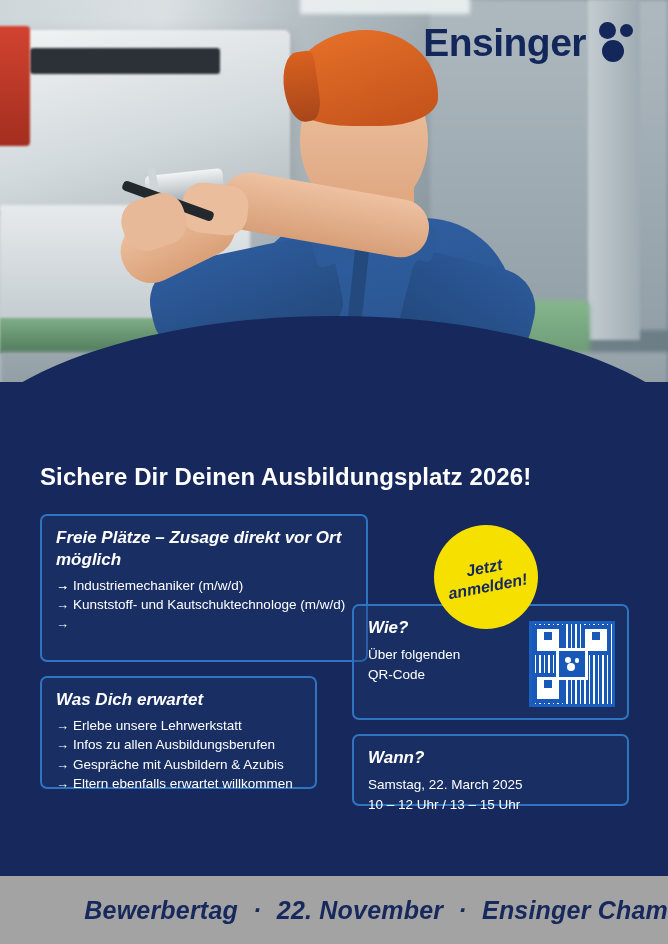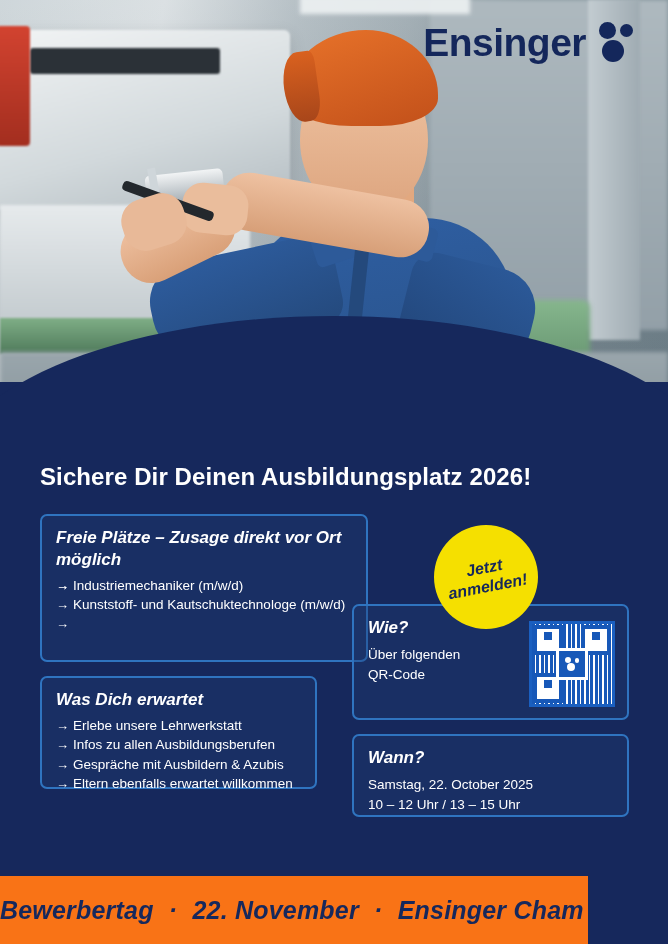--- a/index.html
+++ b/index.html
@@ -263,21 +263,21 @@
   .box li .arrow {
     position: absolute;
     left: 0; top: 0;
     color: #ffffff;
     font-size: 13px;
   }
 
   #box-places { left: 40px; top: 514px; width: 328px; height: 148px; padding: 11px 12px 0 14px; }
   #box-expect { left: 40px; top: 676px; width: 277px; height: 113px; padding: 11px 12px 0 14px; }
   #box-how    { left: 352px; top: 604px; width: 277px; height: 116px; padding: 11px 14px 0 14px; }
-  #box-when   { left: 352px; top: 734px; width: 277px; height: 83px;  padding: 11px 14px 0 14px; }
+  #box-when   { left: 352px; top: 734px; width: 277px; height: 72px;  padding: 11px 14px 0 14px; }
 
   .box-sub {
     color: #ffffff;
     font-size: 13.5px;
     line-height: 1.32;
     margin-top: 7px;
   }
 
   
   .qr {
@@ -338,25 +338,25 @@
     font-weight: bold;
     font-style: italic;
     text-align: center;
     line-height: 1.2;
   }
 
   
   .footer {
     position: absolute;
     left: 0; bottom: 0;
-    width: 588px; height: 68px;
-    background: #f97316;
+    width: 668px; height: 68px;
+    background: #a3a3a3;
     display: flex;
     align-items: center;
-    justify-content: flex-start;
+    justify-content: flex-end;
   }
   .footer-text {
     color: #16285c;
     font-size: 25px;
     font-weight: bold;
     font-style: italic;
     letter-spacing: .2px;
   }
   .footer-text .sep { padding: 0 8px; }
 </style>
@@ -454,21 +454,21 @@
               <b class="qc2"></b>
               <b class="qc3"></b>
             </i>
           </div>
       </div>
     </div>
   </div>
 
   <div class="box" id="box-when">
     <div class="box-title">Wann?</div>
-    <div class="box-sub">Samstag, 22. October 2025</div>
+    <div class="box-sub">Samstag, 22. March 2025</div>
     <div class="box-sub" style="margin-top:2px;">10 – 12 Uhr / 13 – 15 Uhr</div>
   </div>
 
   <div class="badge">
     <div class="badge-text">
       <div>Jetzt</div>
       <div>anmelden!</div>
     </div>
   </div>
 

